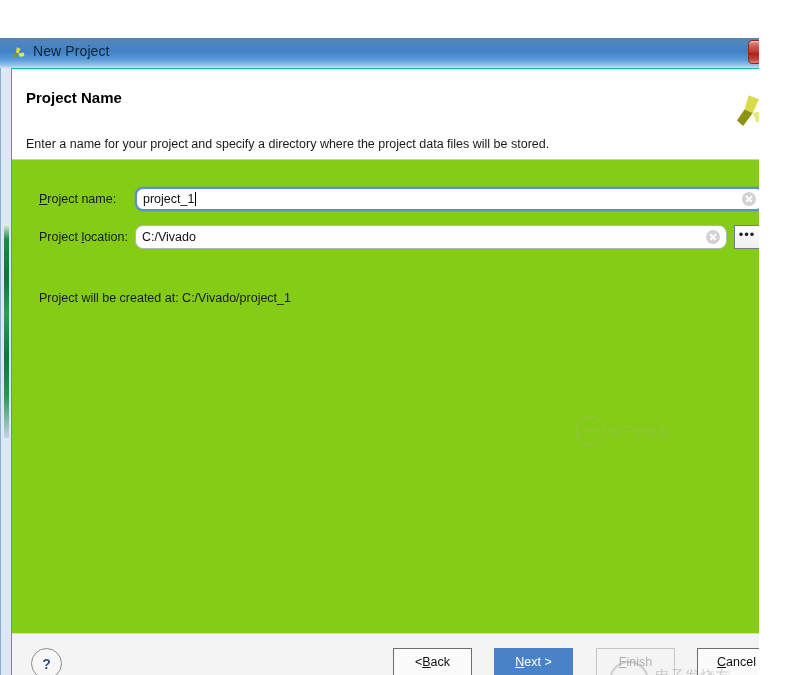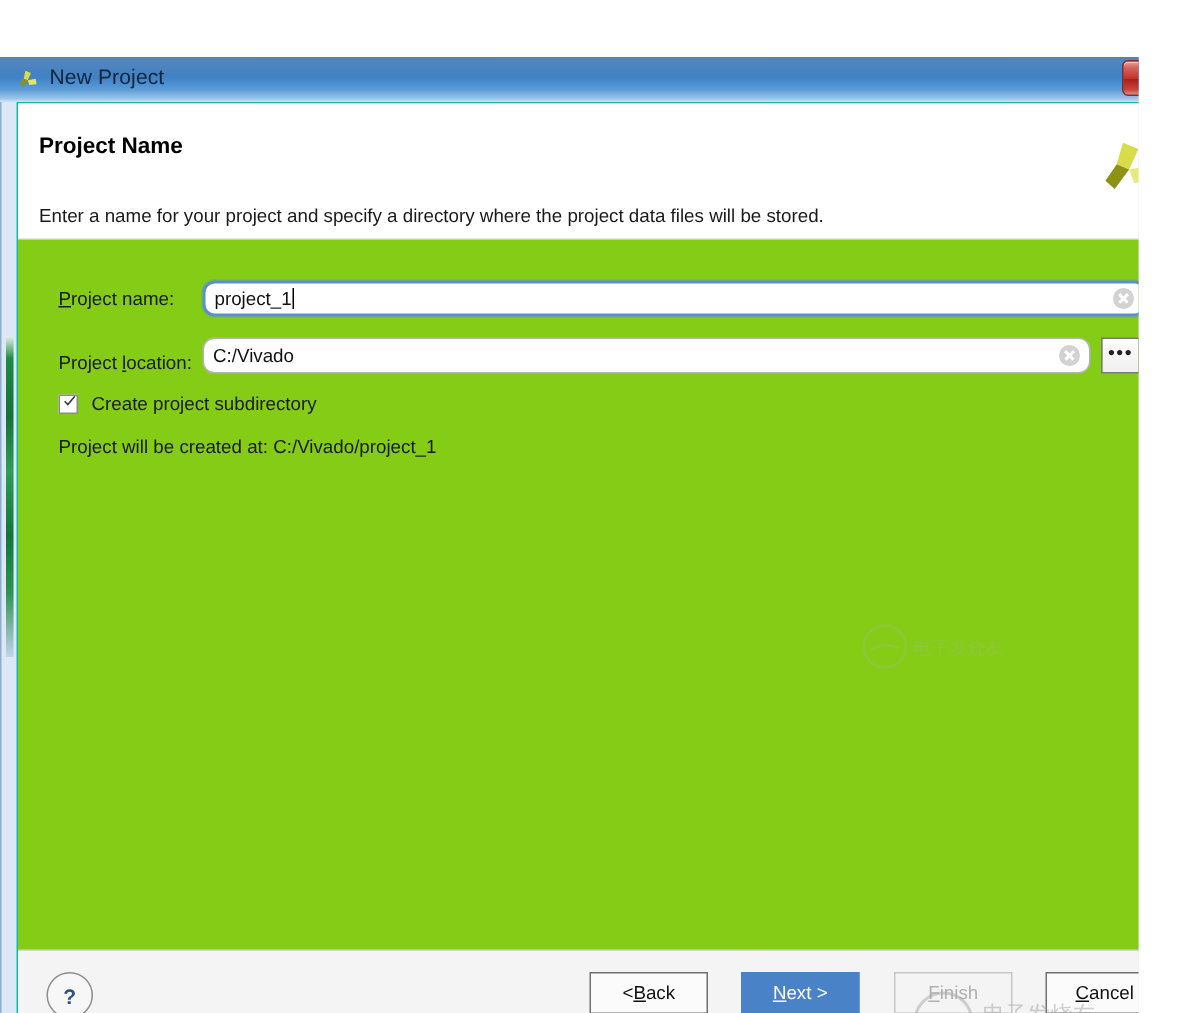--- a/index.html
+++ b/index.html
@@ -154,21 +154,21 @@
     box-sizing: border-box;
   }
 
   
   .row {
     position: absolute;
     display: flex;
     align-items: center;
   }
   .row-name   { left: 27px; top: 27px; }
-  .row-loc    { left: 27px; top: 65px; align-items: flex-end; }
+  .row-loc    { left: 27px; top: 65px; }
   .row-check  { left: 27px; top: 102px; }
   .row-info   { left: 27px; top: 131px; }
 
   .field-label {
     font-size: 12.5px;
     color: #1a1a1a;
     white-space: nowrap;
   }
   .field-label u { text-decoration: underline; }
 
@@ -380,28 +380,20 @@
 
       <div class="row row-loc">
         <div class="field-label label-loc"><span>Project </span><u>l</u><span>ocation:</span></div>
         <div class="input-wrap input-loc">
           <span class="input-value">C:/Vivado</span>
           <span class="clear-icon"></span>
         </div>
         <div class="browse-btn">•••</div>
       </div>
 
-      <div class="row row-check">
-        <span class="checkbox-box">
-          <svg class="tick" viewBox="0 0 12 12">
-            <path d="M1.5 6 L4.3 9 L10.5 1.5" stroke="#3a3a3a" stroke-width="1.4" fill="none"></path>
-          </svg>
-        </span>
-        <span class="checkbox-label">Create project subdirectory</span>
-      </div>
 
       <div class="row row-info">
         <span class="info-text">Project will be created at: C:/Vivado/project_1</span>
       </div>
 
     </div>
 
     <div class="footer">
       <div class="help-btn">?</div>
 

